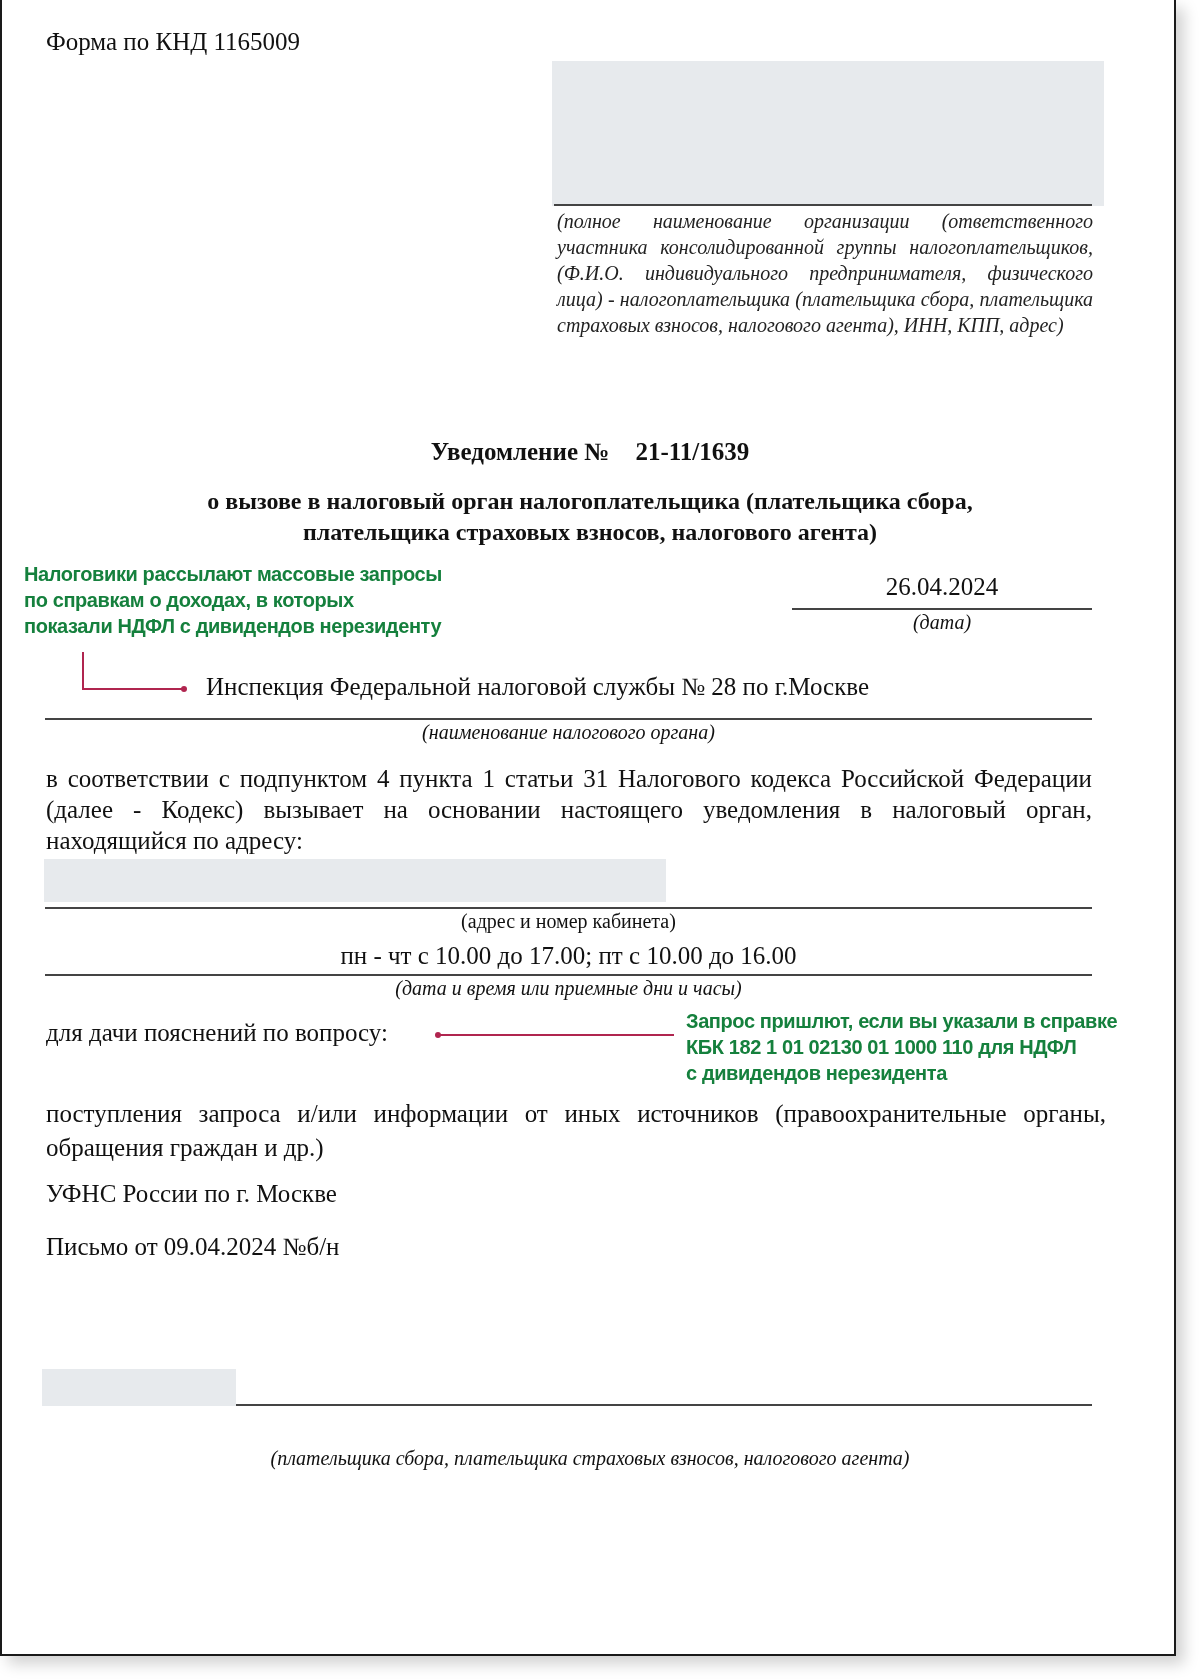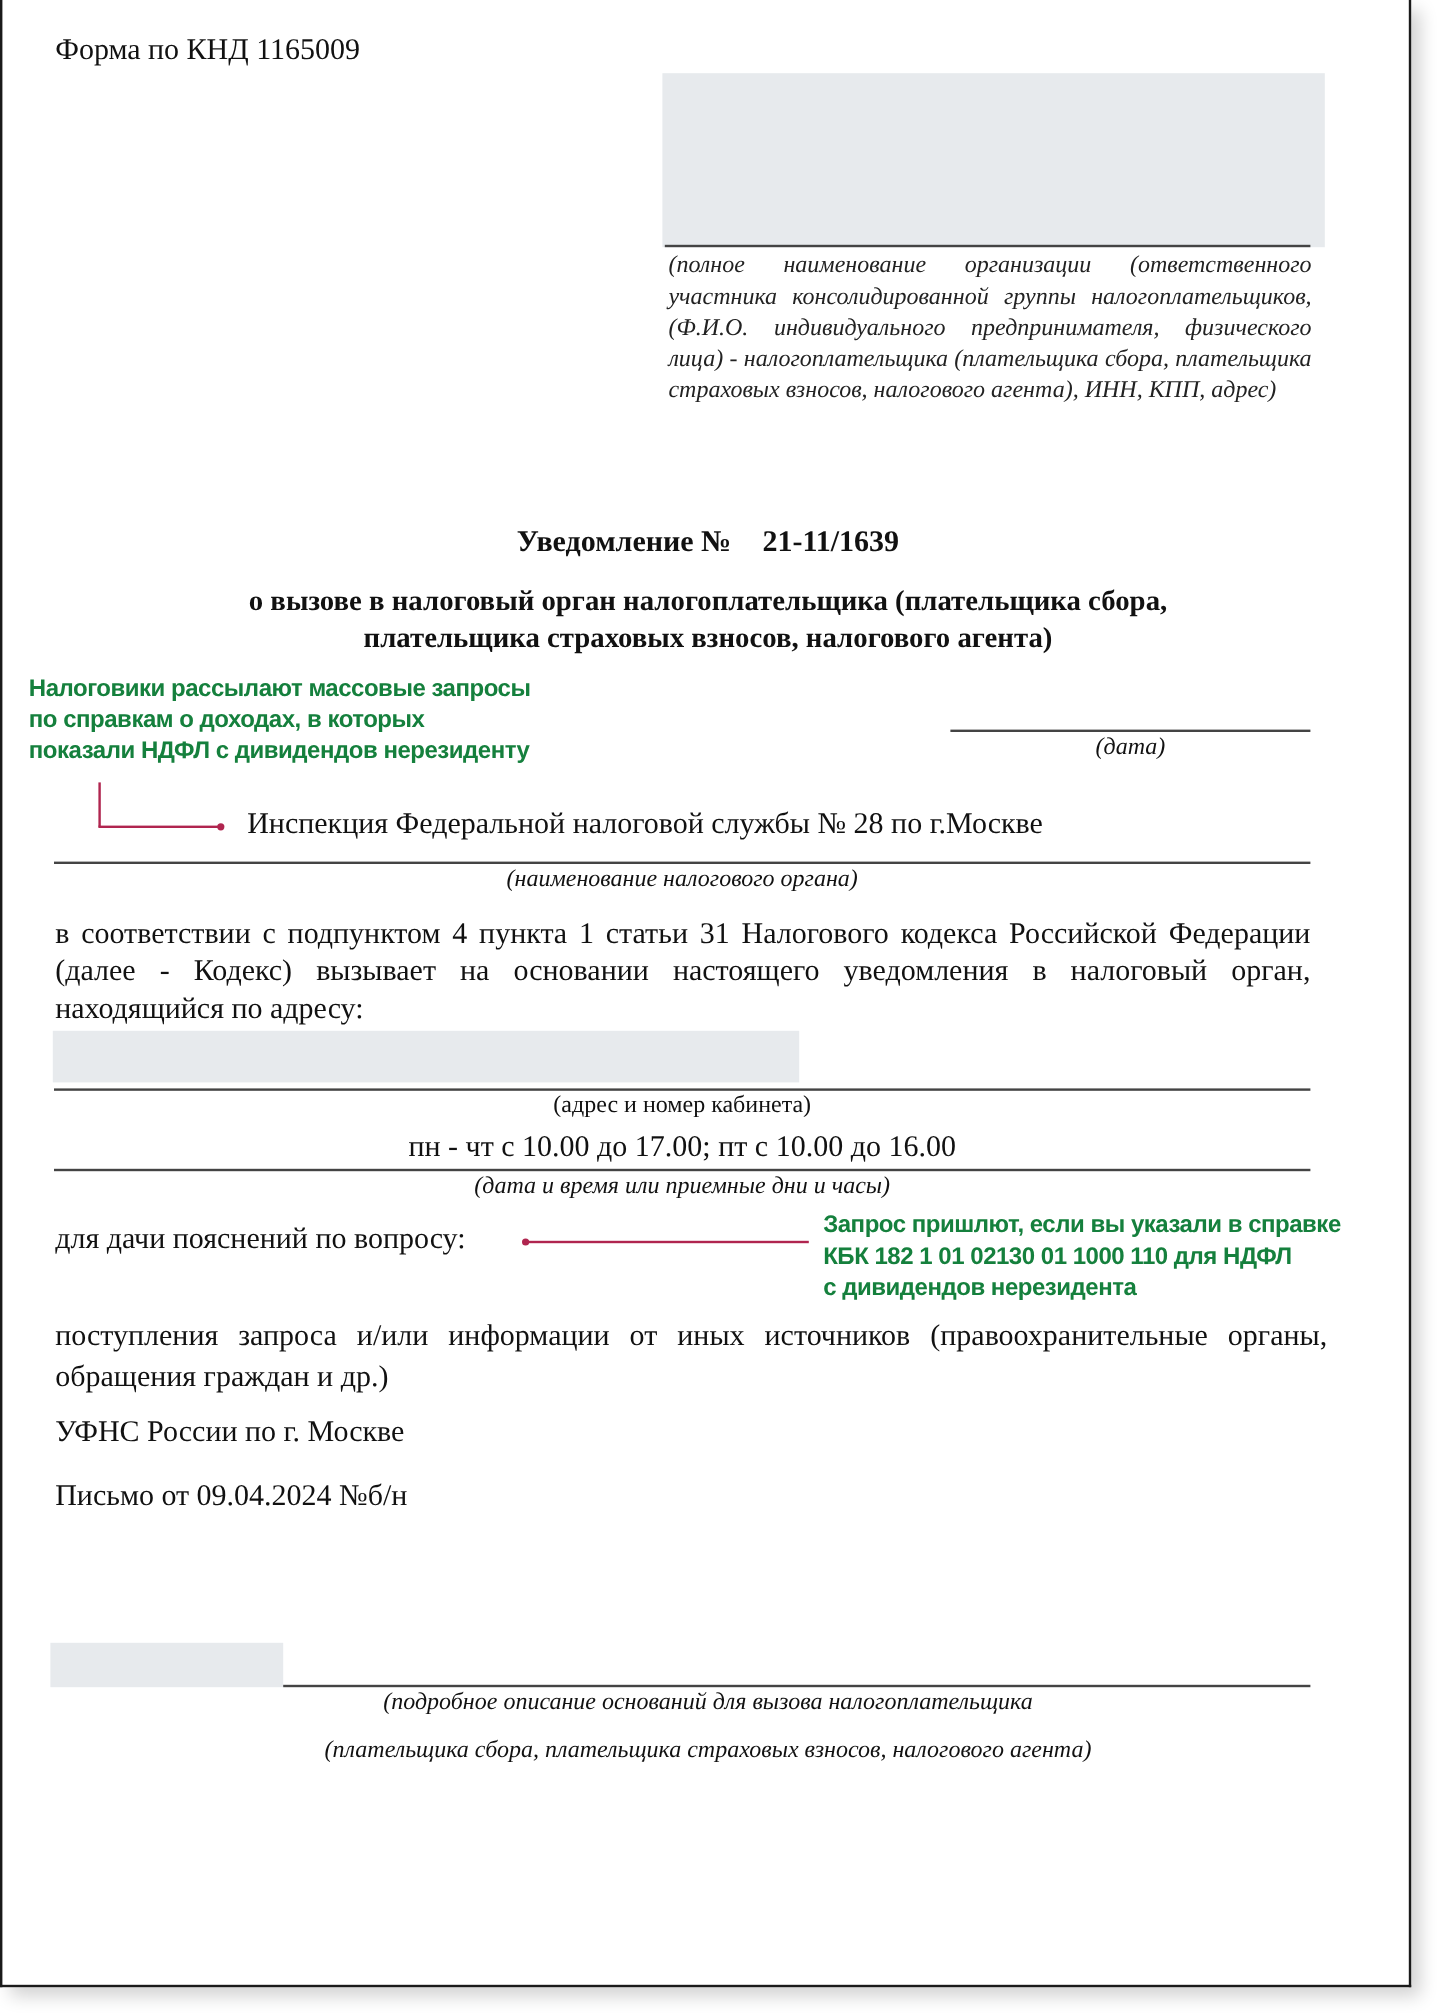--- a/index.html
+++ b/index.html
@@ -85,20 +85,21 @@
     <div>о вызове в налоговый орган налогоплательщика (плательщика сбора,</div>
     <div>плательщика страховых взносов, налогового агента)</div>
   </div>
 
   <div class="abs note note1">
     <div>Налоговики рассылают массовые запросы</div>
     <div>по справкам о доходах, в которых</div>
     <div>показали НДФЛ с дивидендов нерезиденту</div>
   </div>
 
+  <div class="abs date-val">26.04.2024</div>
   <div class="abs date-line"></div>
   <div class="abs date-cap">(дата)</div>
 
   <div class="abs conn1-v"></div>
   <div class="abs conn1-h"></div>
   <div class="abs dot dot1"></div>
 
   <div class="abs inspect">Инспекция Федеральной налоговой службы № 28 по г.Москве</div>
   <div class="abs insp-line"></div>
   <div class="abs insp-cap">(наименование налогового органа)</div>
@@ -122,16 +123,15 @@
     <div>КБК 182 1 01 02130 01 1000 110 для НДФЛ</div>
     <div>с дивидендов нерезидента</div>
   </div>
 
   <div class="abs body2">поступления запроса и/или информации от иных источников (правоохранительные органы, обращения граждан и др.)</div>
   <div class="abs ufns">УФНС России по г. Москве</div>
   <div class="abs letter">Письмо от 09.04.2024 №б/н</div>
 
   <div class="abs redact reason-box"></div>
   <div class="abs reason-line"></div>
-  <div class="abs reason-cap1">(подробное описание оснований для вызова налогоплательщика</div>
   <div class="abs reason-cap2">(плательщика сбора, плательщика страховых взносов, налогового агента)</div>
 
 </div>
 
 </body></html>

